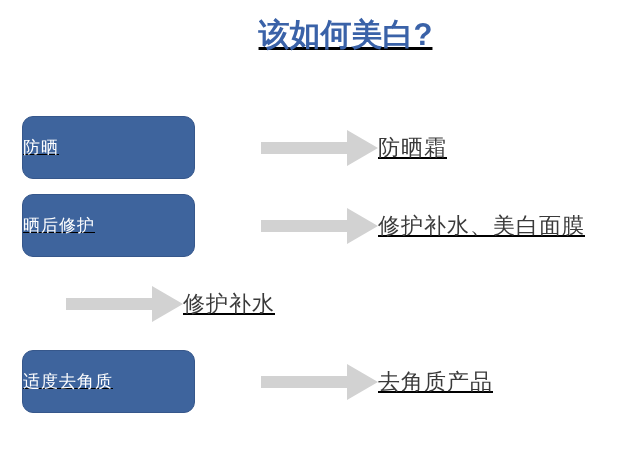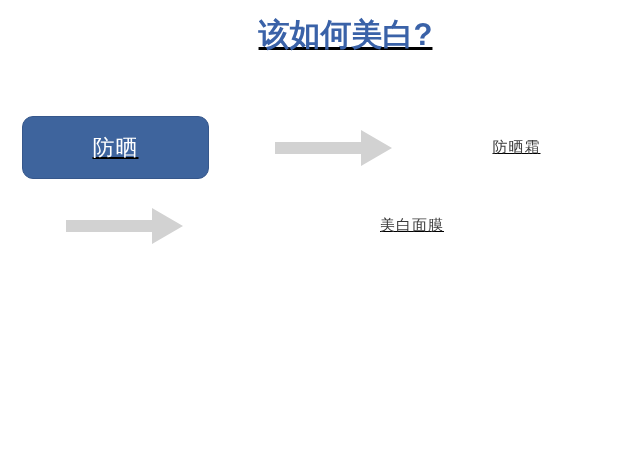--- a/index.html
+++ b/index.html
@@ -32,46 +32,45 @@
   .row {
     display: flex;
     align-items: center;
     height: 63px;
     margin-bottom: 15px;
   }
   .step-box {
     box-sizing: border-box;
     flex: none;
     margin-left: 22px;
-    width: 187px;
+    width: 173px;
     height: 63px;
     background: var(--box-blue, #3e649d);
     border: 1px solid var(--box-border, #36578b);
     border-radius: 11px;
     display: flex;
     align-items: center;
-    justify-content: center;
+    justify-content: flex-start;
     color: var(--box-text, #ffffff);
-    font-size: 22px;
+    font-size: 17px;
     letter-spacing: 1px;
   }
   .arrow {
     flex: none;
     margin-left: 66px;
     width: 117px;
     height: 36px;
     display: block;
   }
   .arrow polygon {
     fill: var(--arrow-gray, #d2d2d2);
   }
   .product {
     flex: 1;
-    text-align: center;
-    font-size: 15px;
+    font-size: 22px;
     color: var(--label-dark, #3a3a3a);
     letter-spacing: 1px;
   }
 </style>
 </head>
 <body>
 
 <div class="page">
   <h1 class="title">该如何美白?</h1>
 
@@ -80,23 +79,41 @@
     <div class="row">
       <div class="step-box">
         <span>防晒</span>
       </div>
       <svg class="arrow" viewBox="0 0 117 36" aria-hidden="true">
         <polygon points="0,12 86,12 86,0 117,18 86,36 86,24 0,24"></polygon>
       </svg>
       <div class="product">防晒霜</div>
     </div>
 
+    <div class="row">
+      <div class="step-box">
+        <span>晒后修护</span>
+      </div>
+      <svg class="arrow" viewBox="0 0 117 36" aria-hidden="true">
+        <polygon points="0,12 86,12 86,0 117,18 86,36 86,24 0,24"></polygon>
+      </svg>
+      <div class="product">修护补水、美白面膜</div>
+    </div>
 
     <div class="row">
       <svg class="arrow" viewBox="0 0 117 36" aria-hidden="true">
         <polygon points="0,12 86,12 86,0 117,18 86,36 86,24 0,24"></polygon>
       </svg>
-      <div class="product">美白面膜</div>
+      <div class="product">修护补水</div>
     </div>
 
+    <div class="row">
+      <div class="step-box">
+        <span>适度去角质</span>
+      </div>
+      <svg class="arrow" viewBox="0 0 117 36" aria-hidden="true">
+        <polygon points="0,12 86,12 86,0 117,18 86,36 86,24 0,24"></polygon>
+      </svg>
+      <div class="product">去角质产品</div>
+    </div>
 
   </div>
 </div>
 
 </body></html>

